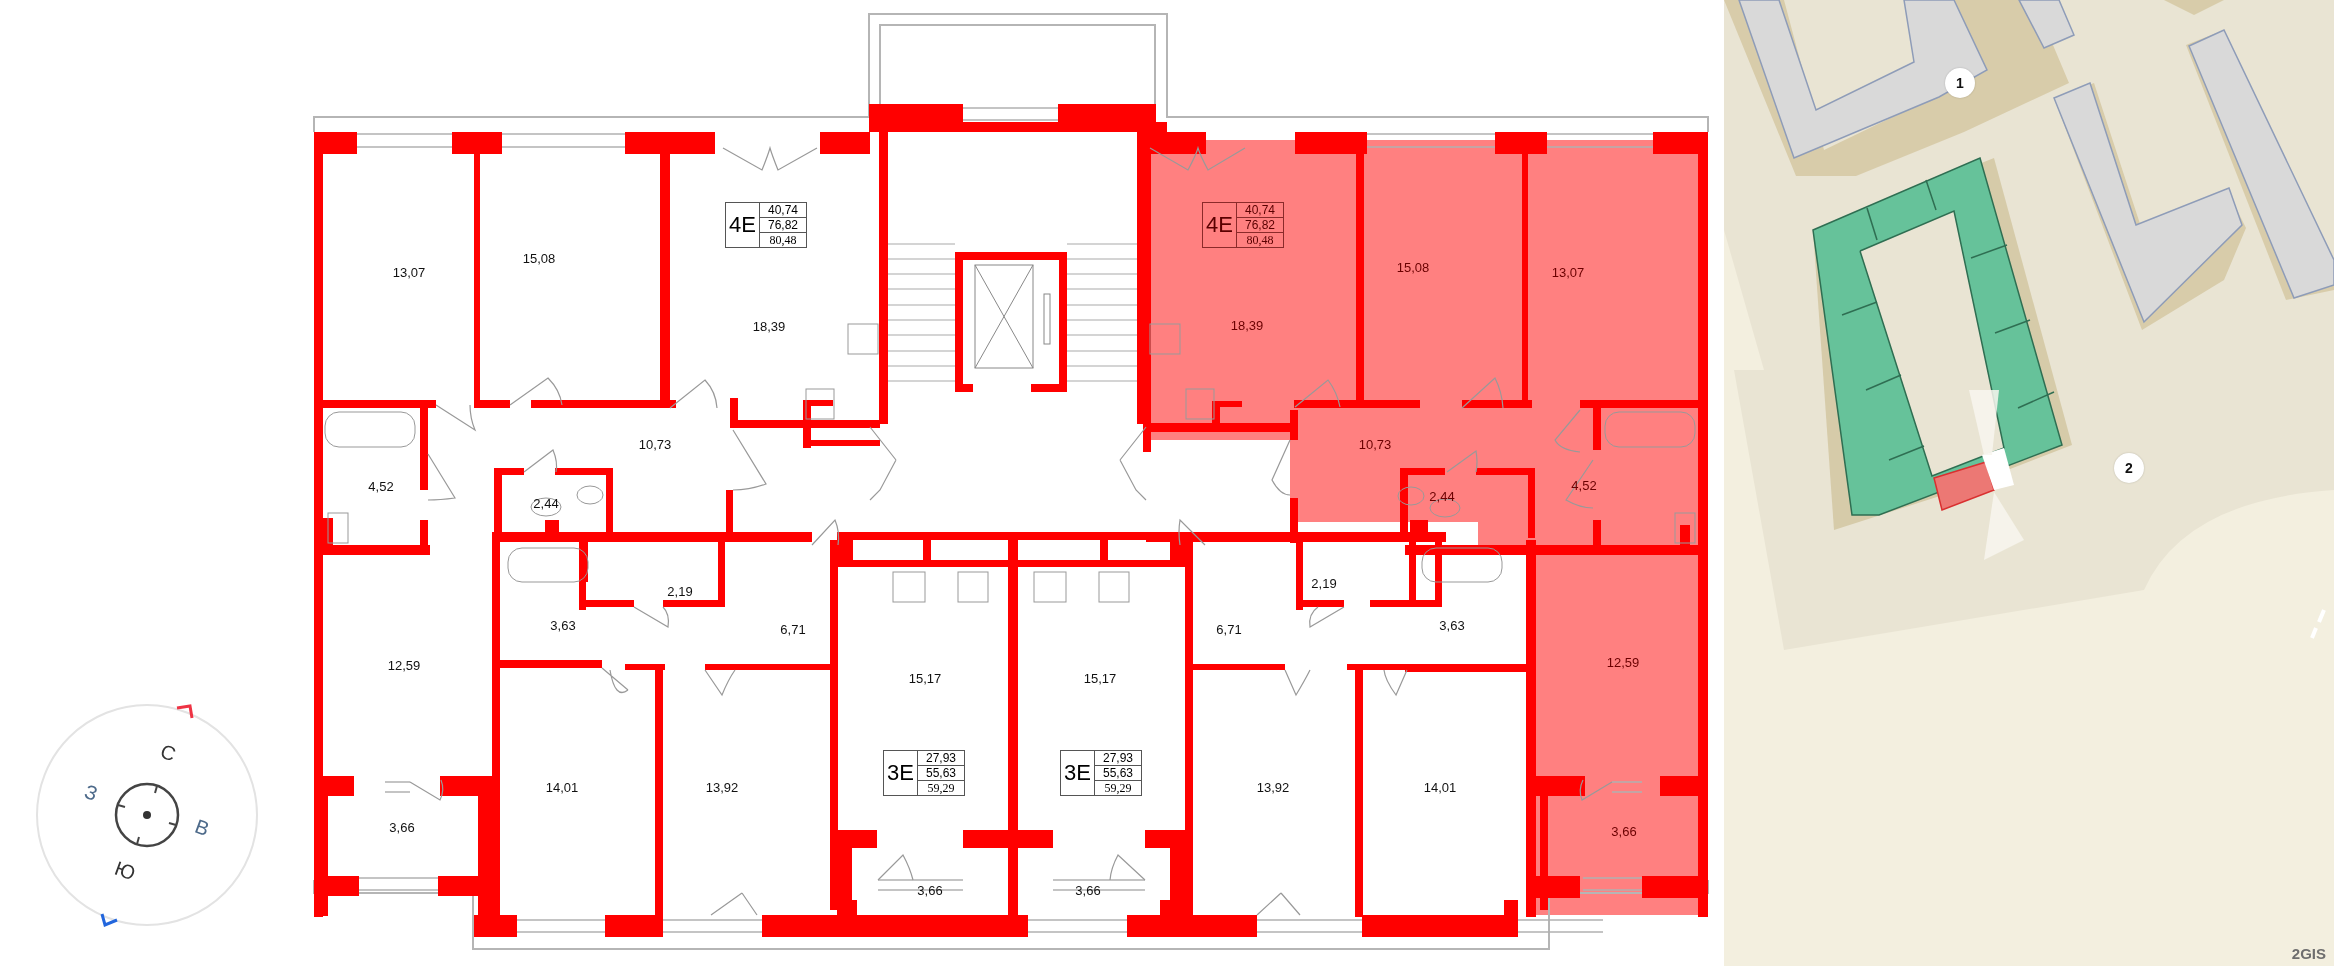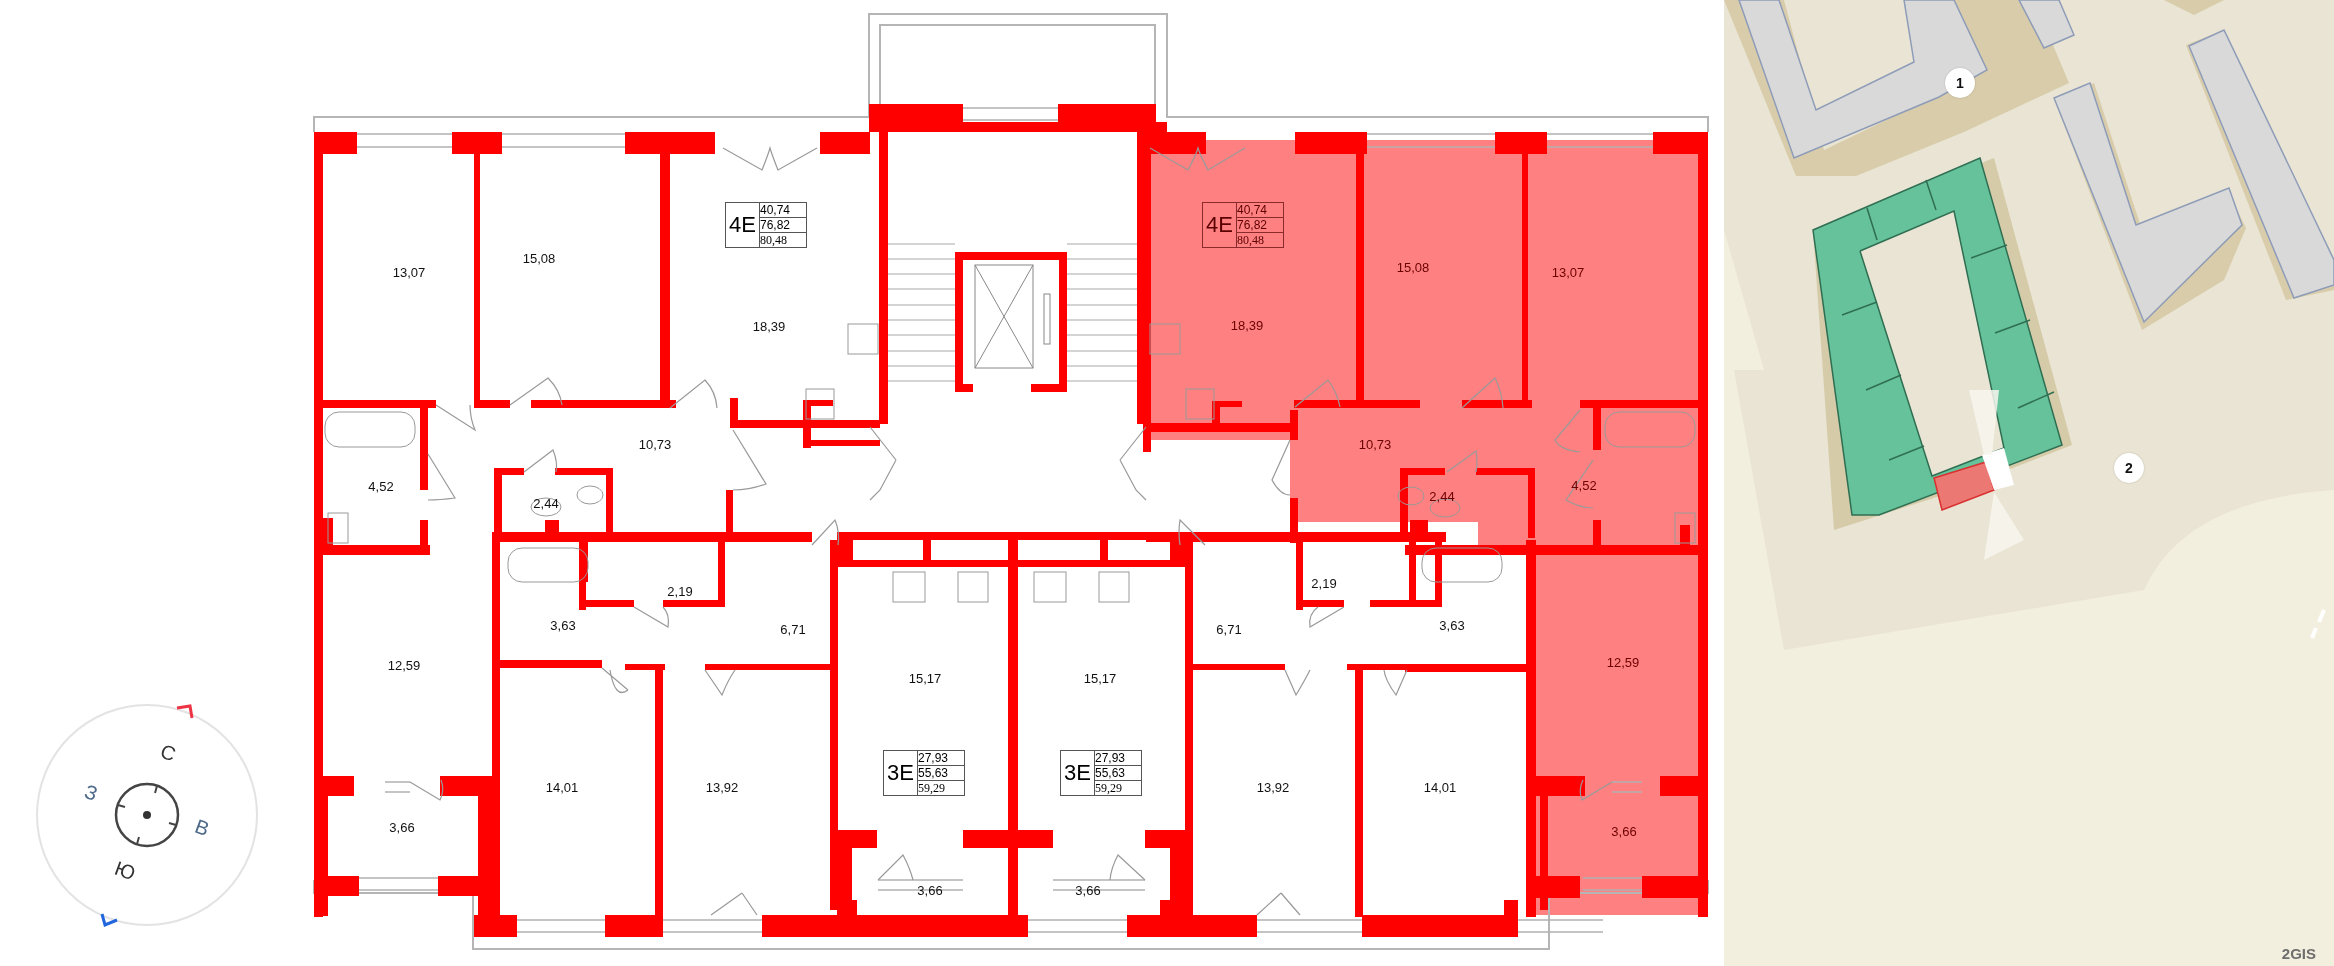--- a/index.html
+++ b/index.html
@@ -6,29 +6,29 @@
   body{width:2334px;height:966px;position:relative;overflow:hidden;background:#ffffff;font-family:"Liberation Sans",sans-serif;}
   #plan{position:absolute;left:0;top:0;width:1724px;height:966px;background:#fff;}
   #plan svg{position:absolute;left:0;top:0;}
   .room-label{position:absolute;font-size:13px;color:#111;transform:translate(-50%,-50%);white-space:nowrap;}
   .room-label.hl{color:#6b0000;}
   .apt-tag{position:absolute;display:flex;border:1px solid #555;background:#fff;font-size:12px;}
   .apt-tag.hl{background:#ff8080;border-color:#8b2a2a;color:#5a0000;}
   .apt-tag .code{display:flex;align-items:center;justify-content:center;width:33px;font-size:22px;border-right:1px solid #555;}
   .apt-tag.hl .code{border-right-color:#8b2a2a;}
   .apt-tag .vals{display:flex;flex-direction:column;}
-  .apt-tag .vals span{display:block;width:46px;height:14px;line-height:14px;text-align:left;border-bottom:1px solid #555;}
+  .apt-tag .vals span{display:block;width:46px;height:14px;line-height:14px;text-align:center;border-bottom:1px solid #555;}
   .apt-tag.hl .vals span{border-bottom-color:#8b2a2a;}
   .apt-tag .vals span:last-child{border-bottom:none;font-family:Liberation Serif, serif;}
   #compass{position:absolute;left:35px;top:703px;width:224px;height:224px;}
   .cmp-letter{position:absolute;font-size:20px;transform:translate(-50%,-50%) rotate(20deg);}
   #map{position:absolute;left:1724px;top:0;width:610px;height:966px;background:#e9e4d3;overflow:hidden;}
   #map svg{position:absolute;left:0;top:0;}
   .marker{position:absolute;width:30px;height:30px;border-radius:50%;background:#fff;color:#111;font-weight:bold;font-size:14px;display:flex;align-items:center;justify-content:center;transform:translate(-50%,-50%);box-shadow:0 0 2px rgba(0,0,0,.2);}
-  #brand{position:absolute;right:18px;bottom:4px;font-weight:bold;font-size:15px;color:#6e6e6e;}
+  #brand{position:absolute;right:8px;bottom:4px;font-weight:bold;font-size:15px;color:#6e6e6e;}
 </style>
 </head>
 <body>
 
 <div id="plan">
   <svg width="1724" height="966" viewBox="0 0 1724 966">
 
     <g fill="#ff8080">
       <polygon points="1143,140 1708,140 1708,915 1533,915 1533,550 1478,550 1478,522 1290,522 1290,440 1143,440"></polygon>
     </g>

